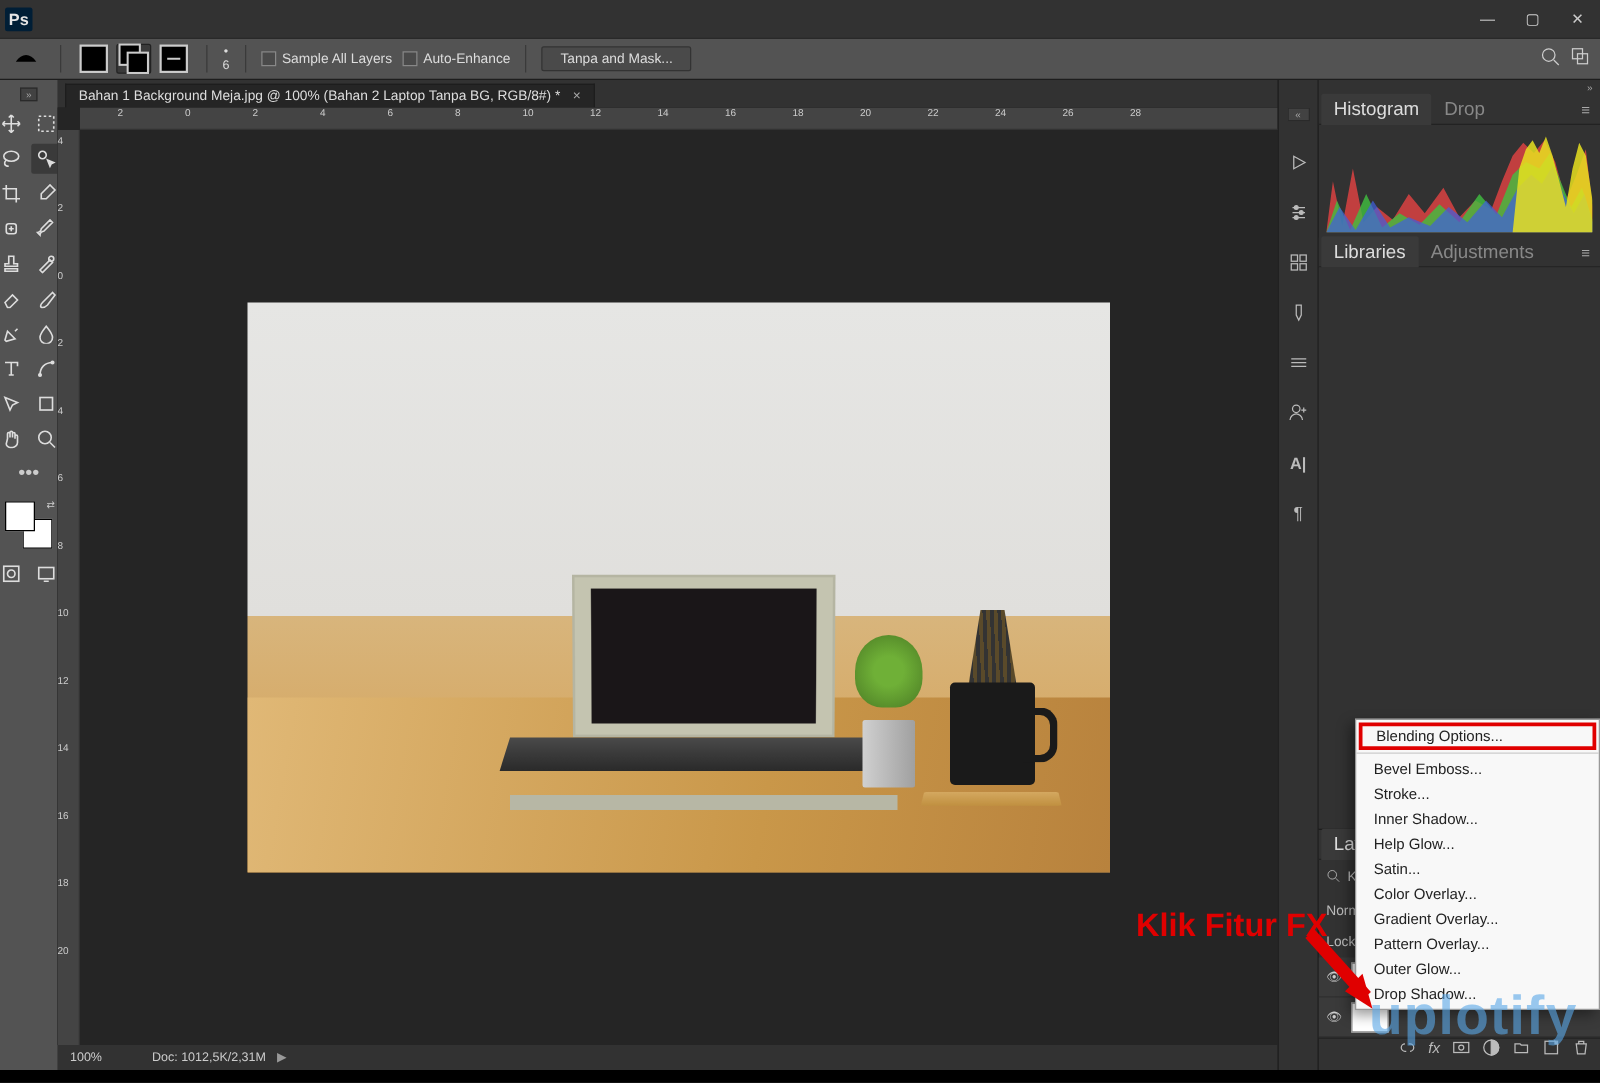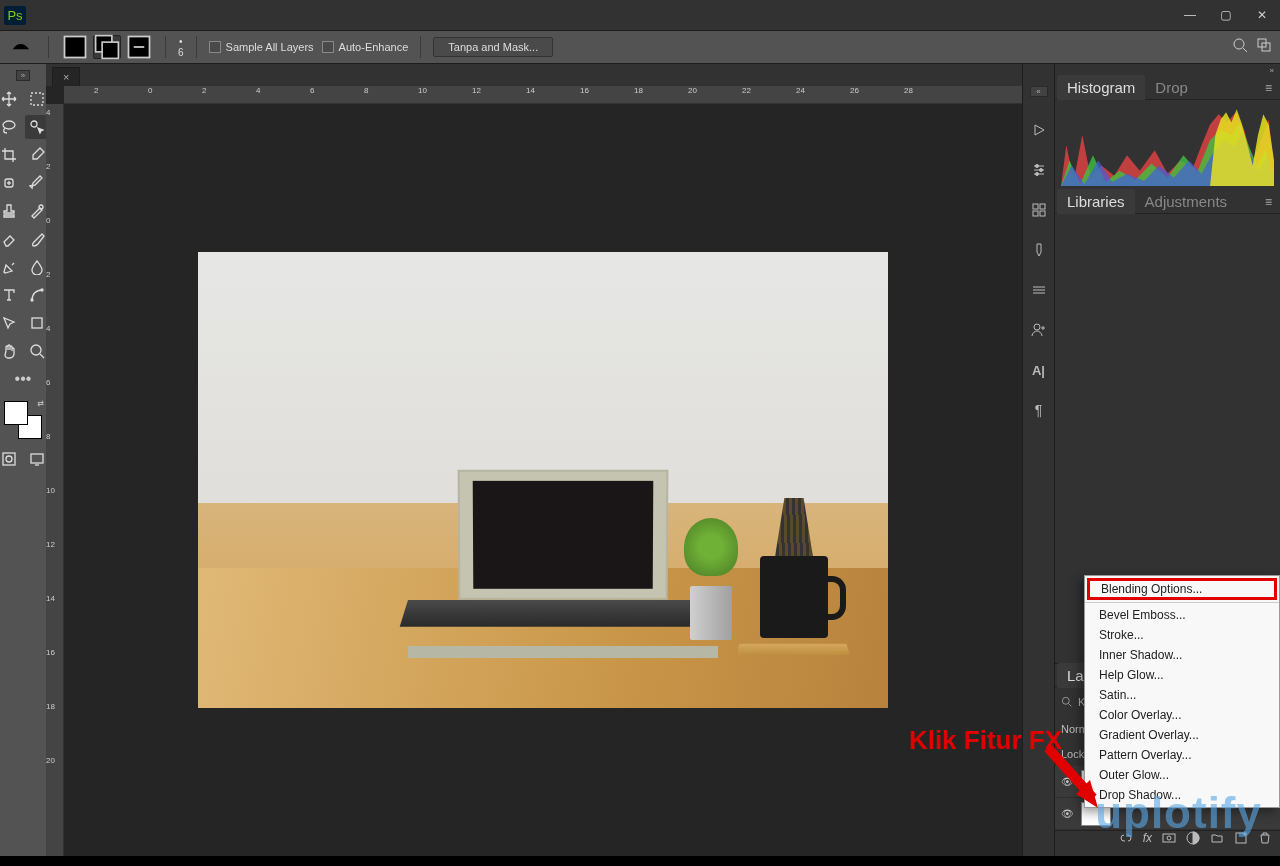--- a/index.html
+++ b/index.html
@@ -1,20 +1,20 @@
 <!DOCTYPE html>
 <html><head>
 <meta charset="utf-8">
 <style>
 * { margin:0; padding:0; box-sizing:border-box; font-family:"Segoe UI",Tahoma,sans-serif; user-select:none; }
 body { width:1280px; height:866px; background:#000; overflow:hidden; position:relative; }
 .app { width:1280px; height:856px; background:#323232; display:flex; flex-direction:column; }
 .titlebar { height:30px; background:#323232; display:flex; align-items:center; }
 .ps-logo { width:30px; height:30px; display:flex; align-items:center; justify-content:center; }
-.ps-logo span { background:#001e36; color:#84cc16; font-weight:normal; font-size:13px; padding:2px 3px; border-radius:2px; }
+.ps-logo span { background:#001e36; color:#e5e5e5; font-weight:bold; font-size:13px; padding:2px 3px; border-radius:2px; }
 .menubar { display:flex; gap:2px; }
 .menubar div { color:#dcdcdc; font-size:12px; padding:4px 10px; cursor:default; }
 .win-controls { margin-left:auto; display:flex; }
 .win-controls div { width:36px; height:30px; display:flex; align-items:center; justify-content:center; color:#ccc; font-size:12px; }
 .options-bar { height:34px; background:#535353; border-top:1px solid #1d1d1d; border-bottom:1px solid #1d1d1d; display:flex; align-items:center; padding:0 8px; gap:8px; }
 .tool-icon { width:28px; height:24px; display:flex; align-items:center; justify-content:center; color:#ddd; }
 .opt-group { display:flex; gap:4px; }
 .opt-btn { width:28px; height:24px; display:flex; align-items:center; justify-content:center; }
 .opt-btn.active { background:#3a3a3a; border:1px solid #222; border-radius:2px; }
 .opt-sep { width:1px; height:22px; background:#3a3a3a; margin:0 4px; }
@@ -326,20 +326,21 @@
               <rect x="2" y="3" width="12" height="9"></rect>
               <line x1="6" y1="14" x2="10" y2="14"></line>
             </svg>
           </div>
       </div>
     </div>
 
     <div class="center-col">
       <div class="doc-tab-bar">
         <div class="doc-tab">
+          <span>Bahan 1 Background Meja.jpg @ 100% (Bahan 2 Laptop Tanpa BG, RGB/8#) *</span>
           <span class="close">×</span>
         </div>
       </div>
       <div class="canvas-area">
         <div class="ruler-top">
           <span style="left:30px">2</span>
           <span style="left:84px">0</span>
           <span style="left:138px">2</span>
           <span style="left:192px">4</span>
           <span style="left:246px">6</span>
@@ -382,20 +383,24 @@
               <div class="base"></div>
             </div>
             <div class="plant">
                 <div class="green"></div>
                 <div class="pot"></div>
               </div>
             <div class="pencils"></div>
             <div class="cup"></div>
           </div>
         </div>
+      </div>
+      <div class="status-bar">
+        <span>100%</span>
+        <span><span>Doc: 1012,5K/2,31M</span><span class="arrow"> ▶</span></span>
       </div>
     </div>
 
     <div class="right-docks">
       <div class="dock-strip">
         <div class="expand-tab">«</div>
         <div class="ico">
             <svg width="16" height="16" viewBox="0 0 16 16">
               <polygon points="4,3 13,8 4,13"></polygon>
             </svg>

